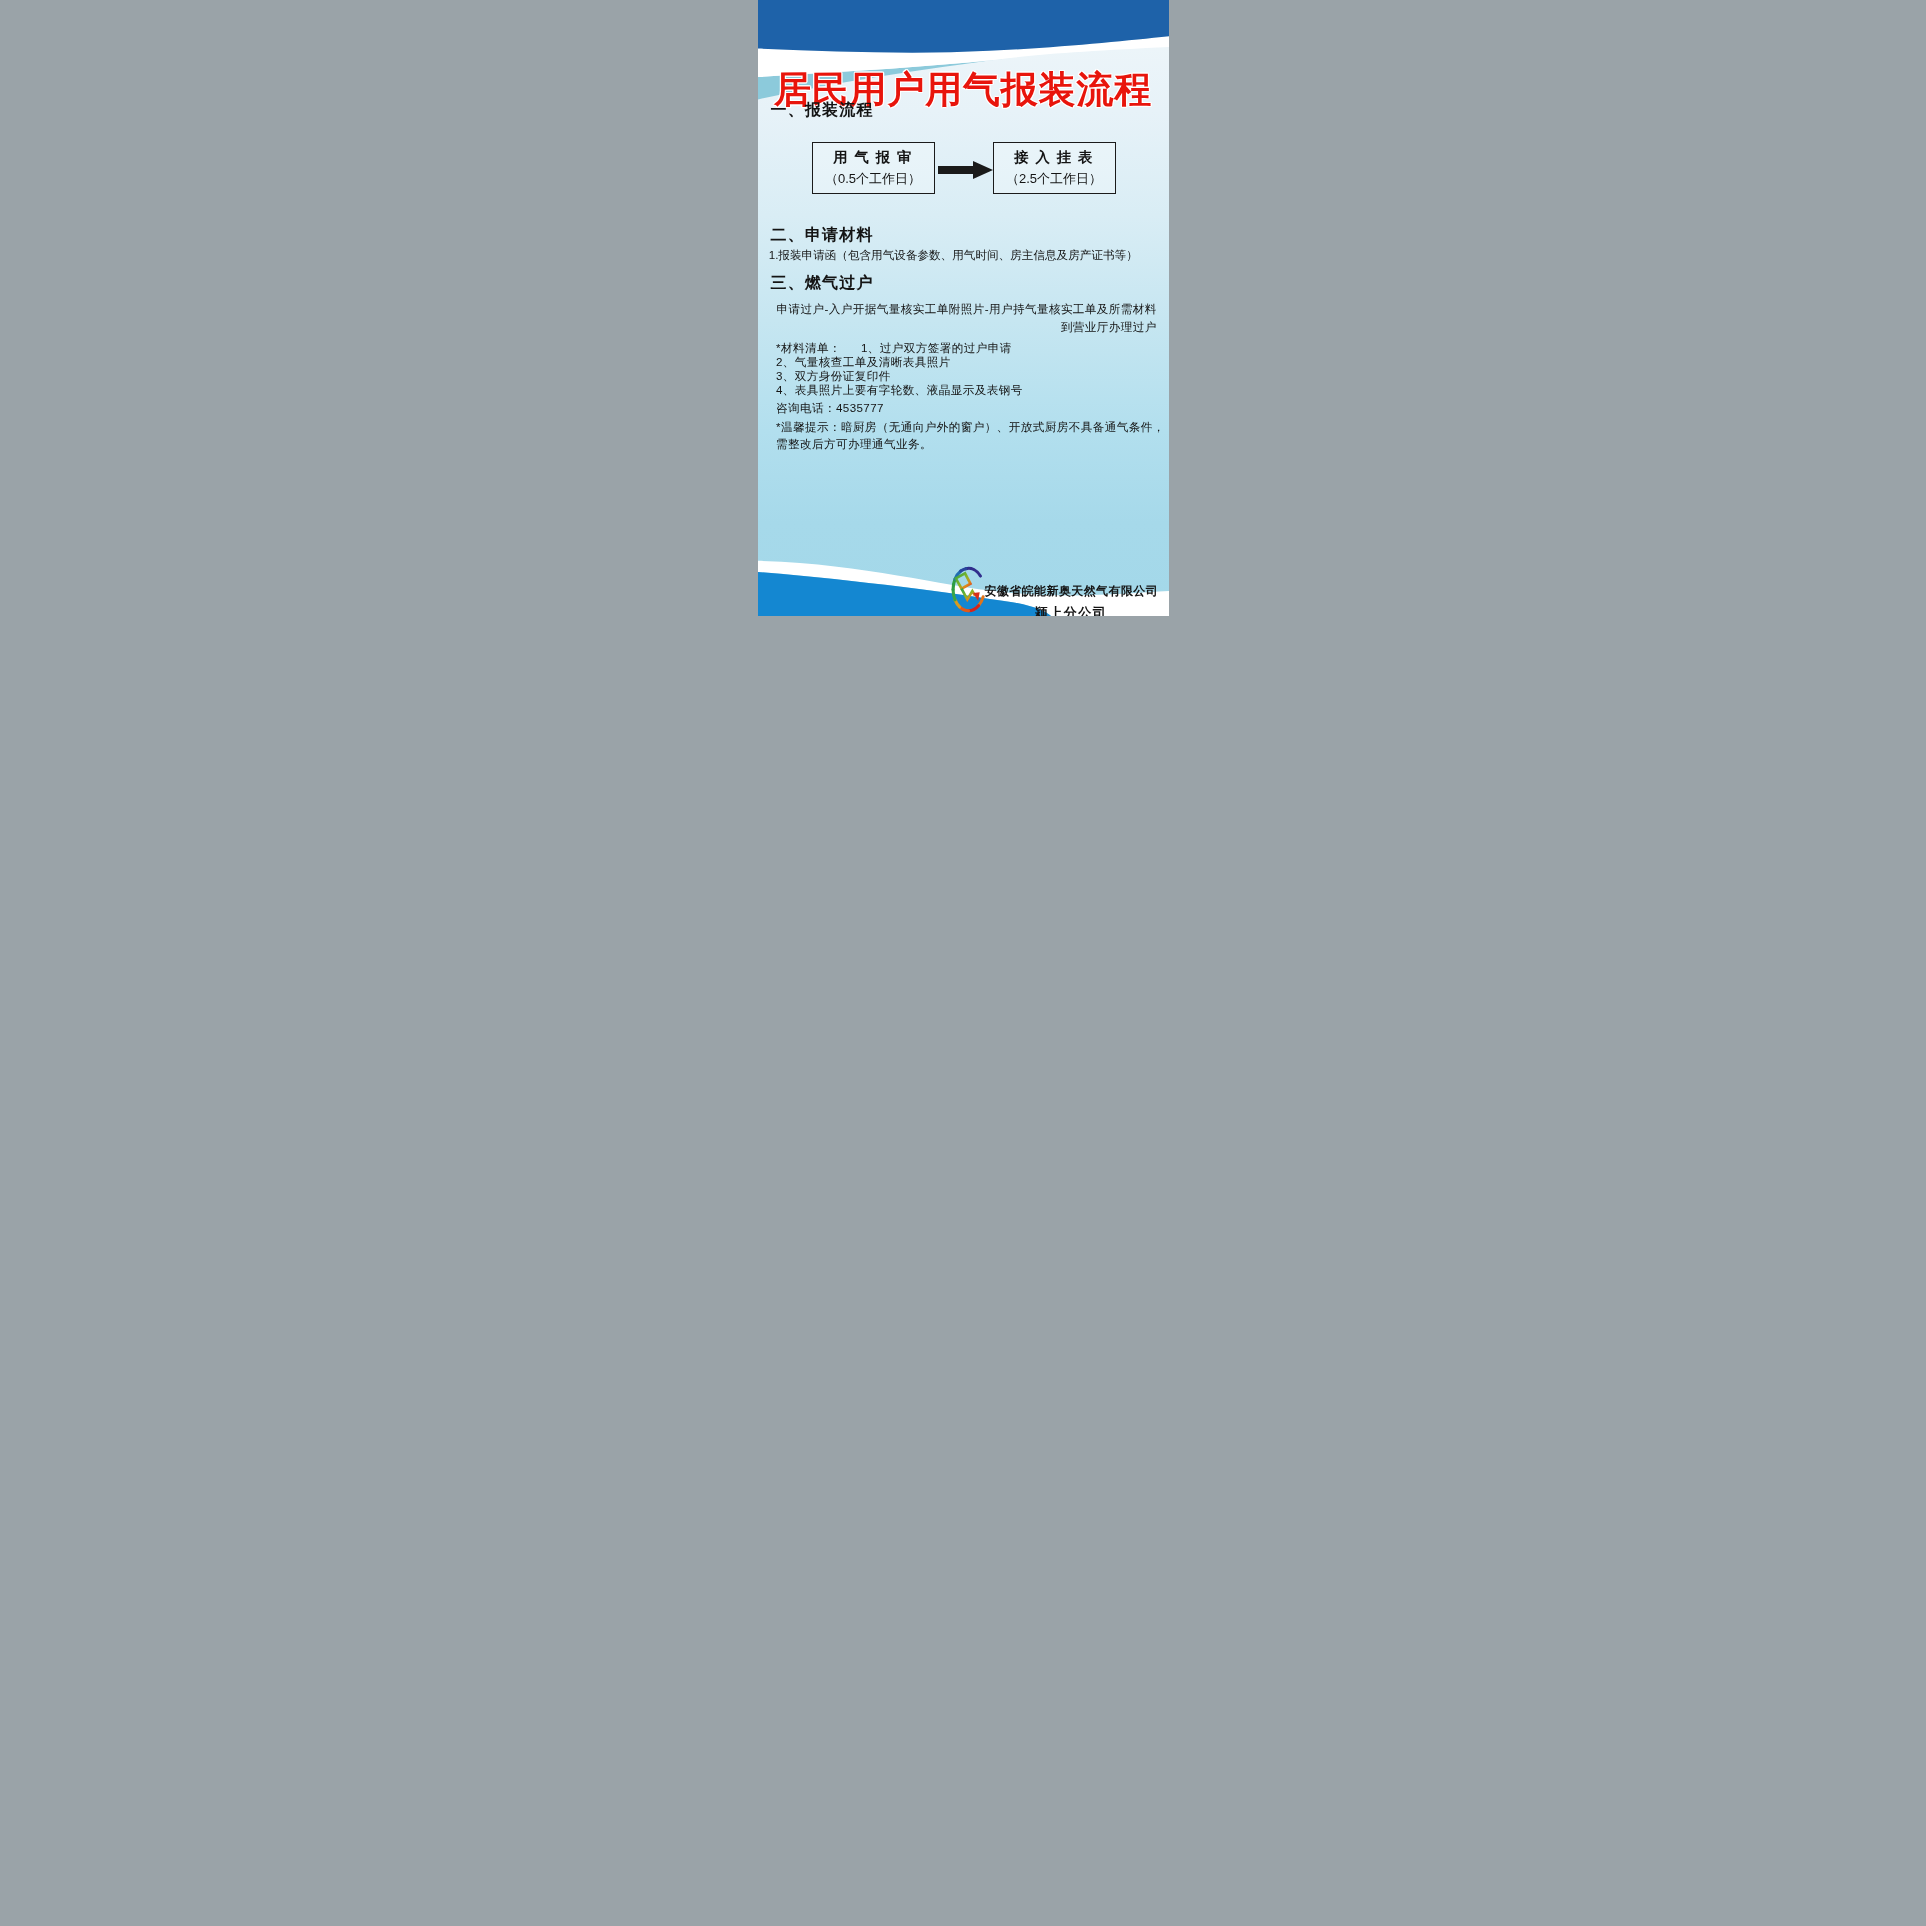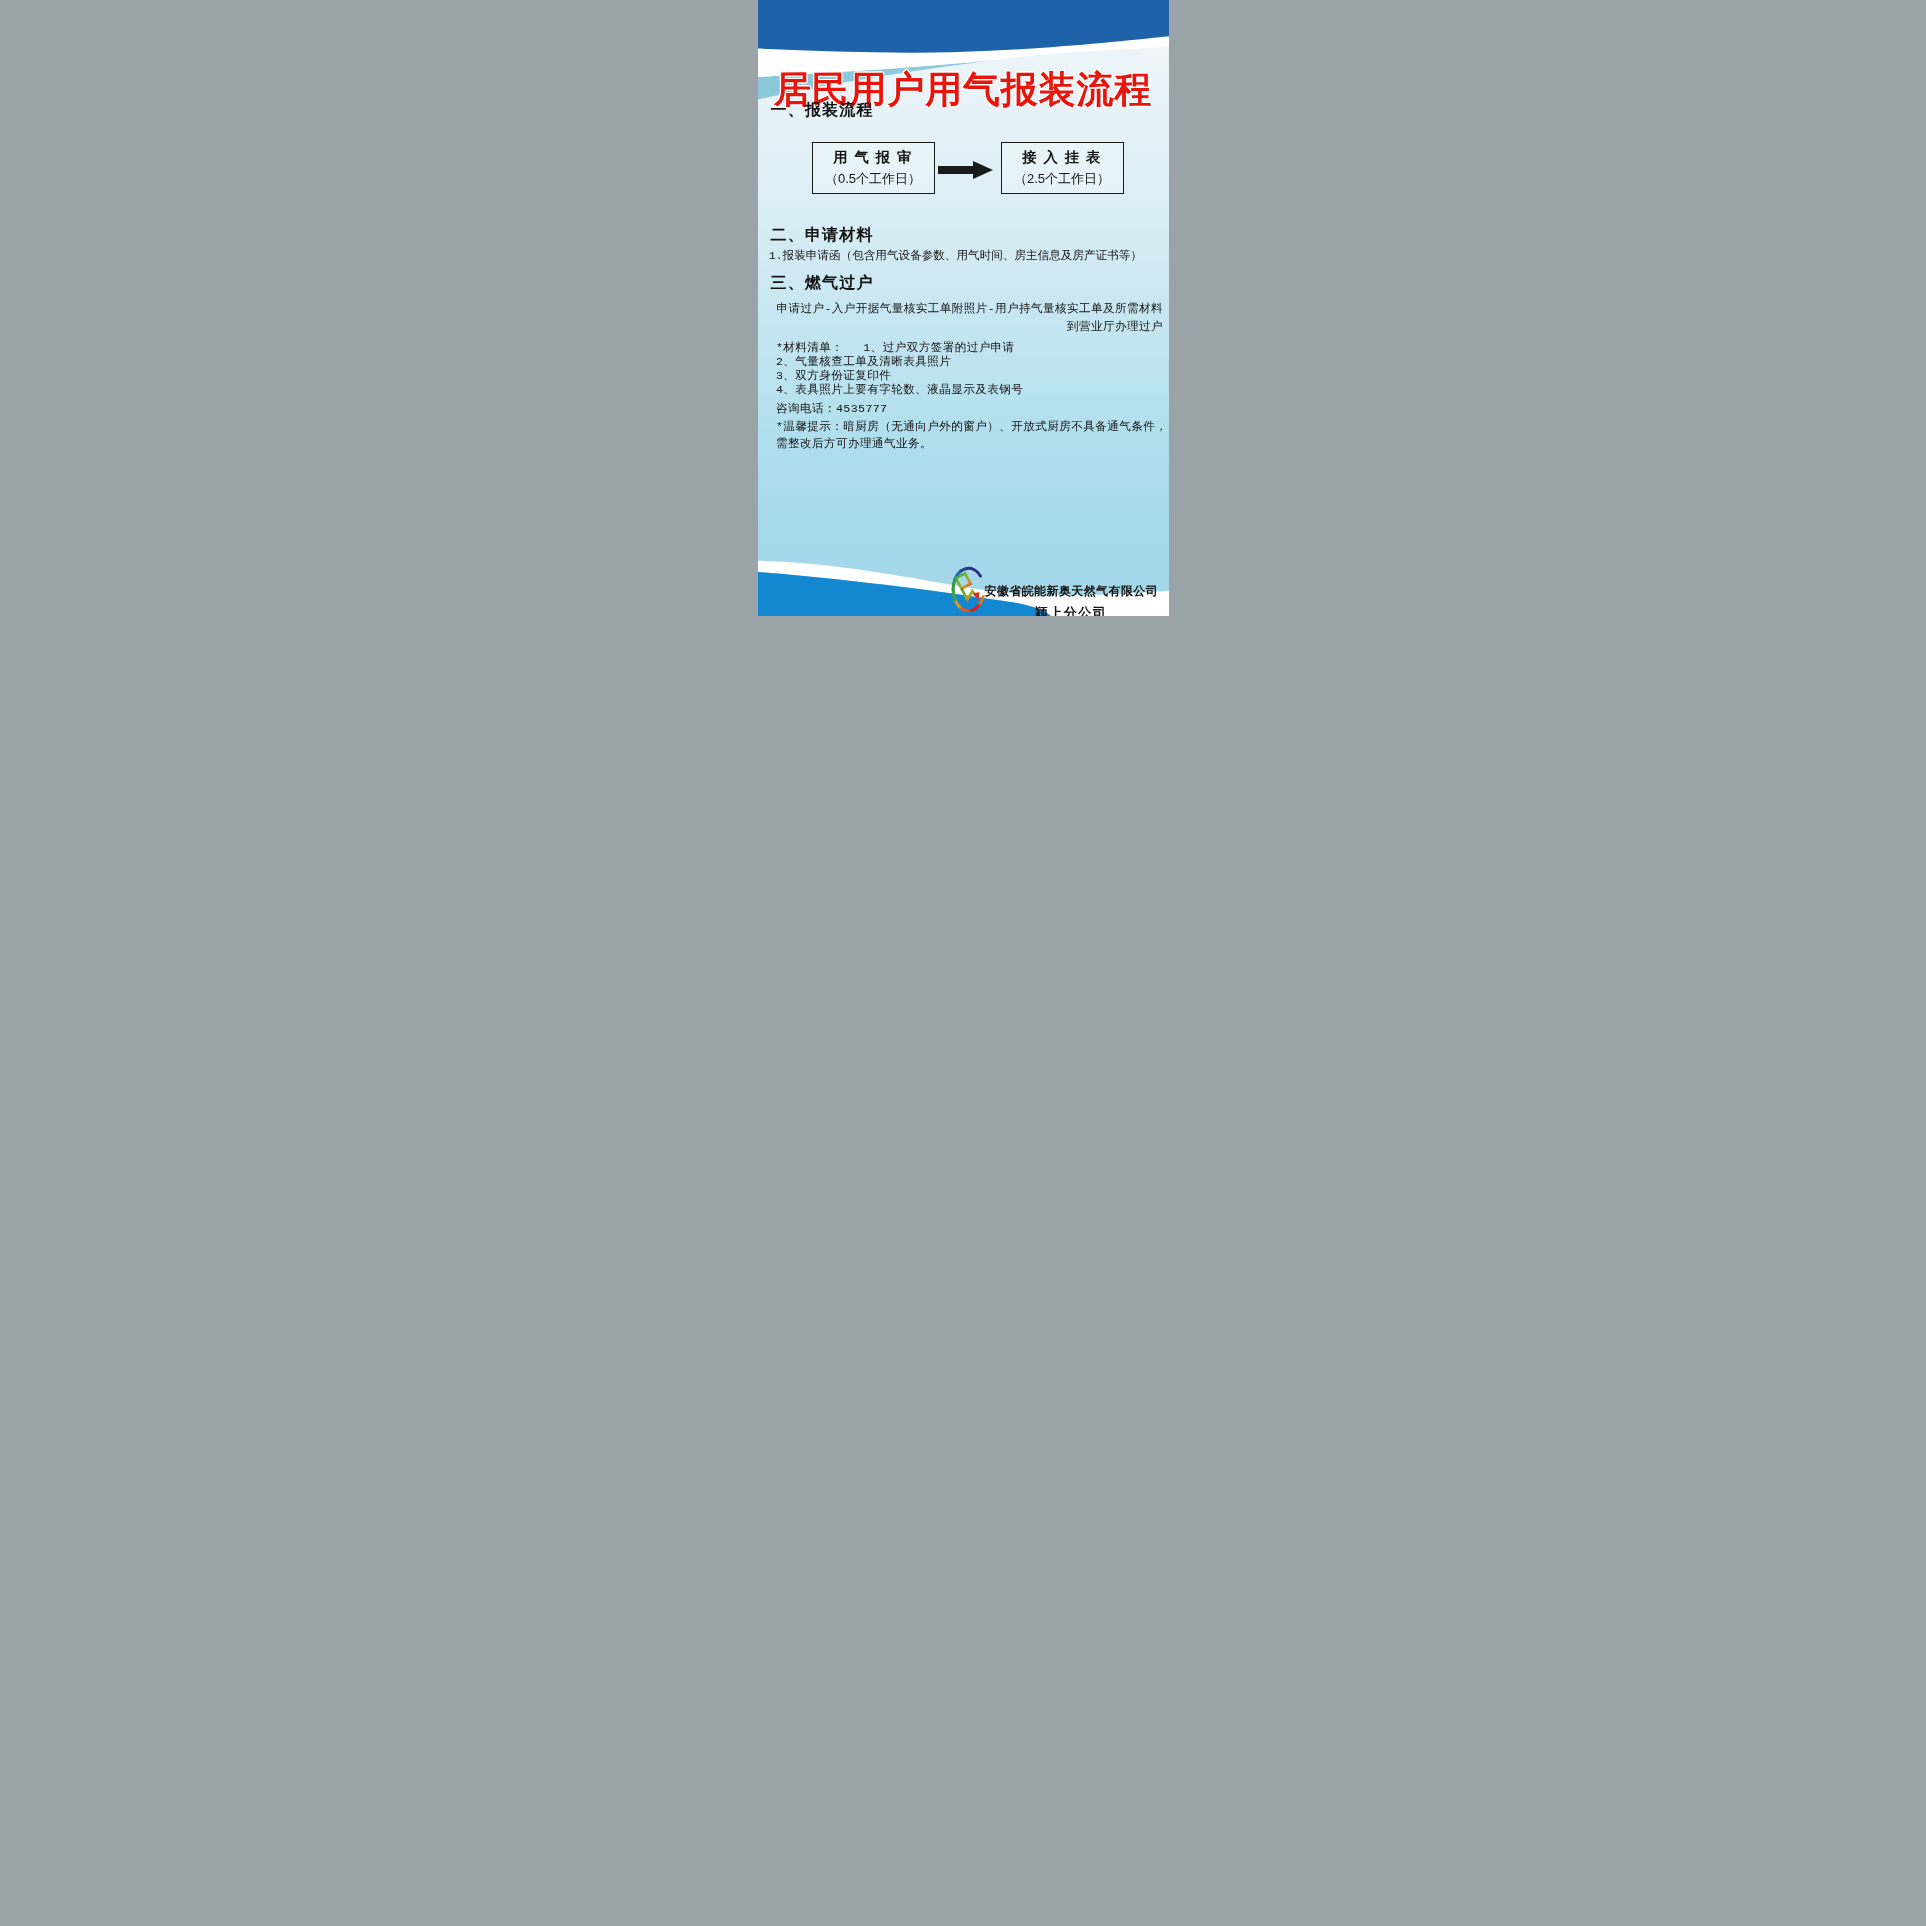--- a/index.html
+++ b/index.html
@@ -24,30 +24,30 @@
     white-space:nowrap;
   }
   .sec-heading{position:absolute;left:13px;font-size:16px;font-weight:600;letter-spacing:1.2px;white-space:nowrap;}
   #s1h{top:100px;} #s2h{top:225px;} #s3h{top:273px;}
 
   .flow-box{
     position:absolute;top:142px;width:123px;height:52px;border:1.9px solid #1b1b1b;
     background:rgba(255,255,255,0.25);box-sizing:border-box;
     display:flex;flex-direction:column;justify-content:center;align-items:center;gap:3.1px;
   }
-  #box1{left:54px;} #box2{left:243px;align-items:center;}
+  #box1{left:54px;} #box2{left:235px;align-items:center;}
   .flow-name{font-size:14.3px;font-weight:600;letter-spacing:1.5px;white-space:nowrap;}
   .flow-duration{font-size:13px;font-weight:500;white-space:nowrap;}
 
   .flow-arrow{position:absolute;left:180px;top:161px;width:55px;height:18.5px;}
   .arrow-shaft{position:absolute;left:0;top:5.4px;width:35px;height:7.7px;background:#1a1a1a;}
   .arrow-head{position:absolute;left:35px;top:0;width:0;height:0;
     border-left:20px solid #1a1a1a;border-top:9.2px solid transparent;border-bottom:9.2px solid transparent;}
 
-  .body-text{position:absolute;font-size:11.6px;font-weight:500;letter-spacing:0.4px;white-space:nowrap;font-family:Liberation Mono, monospace;}
+  .body-text{position:absolute;font-size:11.6px;font-weight:500;letter-spacing:0.4px;white-space:nowrap;}
   #s2item{left:11.2px;top:248px;letter-spacing:0;}
   .process{left:19px;top:300px;line-height:18px;text-align:right;}
   .materials{left:18.5px;top:341px;line-height:14px;}
   .materials .mat-item{}
   .materials .mat-first{display:flex;gap:20px;}
   #phone{left:18.5px;top:401px;}
   .tips{left:18.5px;top:418px;line-height:17px;}
 
   .logo{position:absolute;left:192px;top:565px;width:37px;height:49px;}
   .footer-text{position:absolute;left:227px;top:583px;width:173px;text-align:center;}

